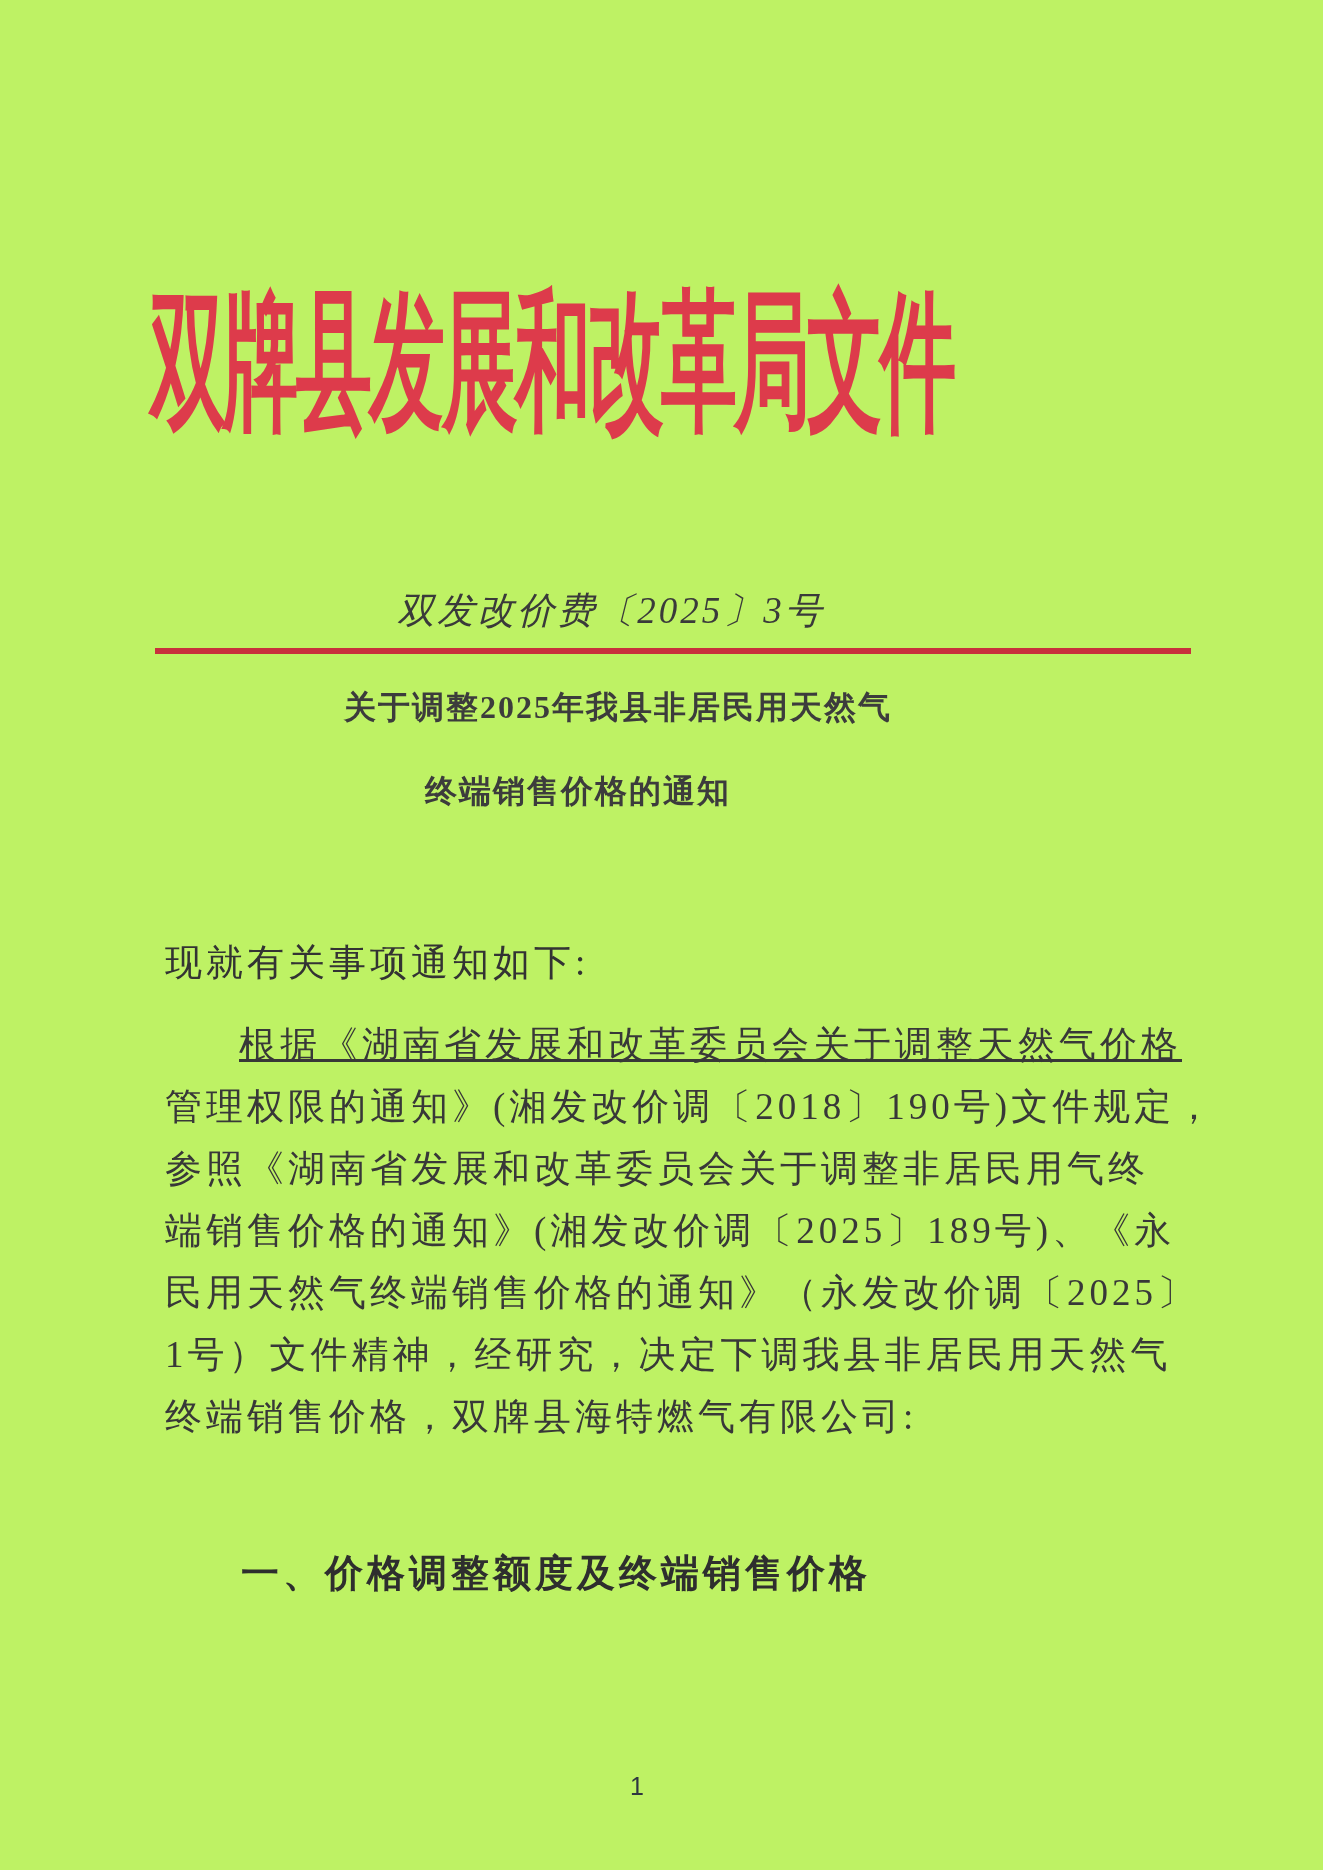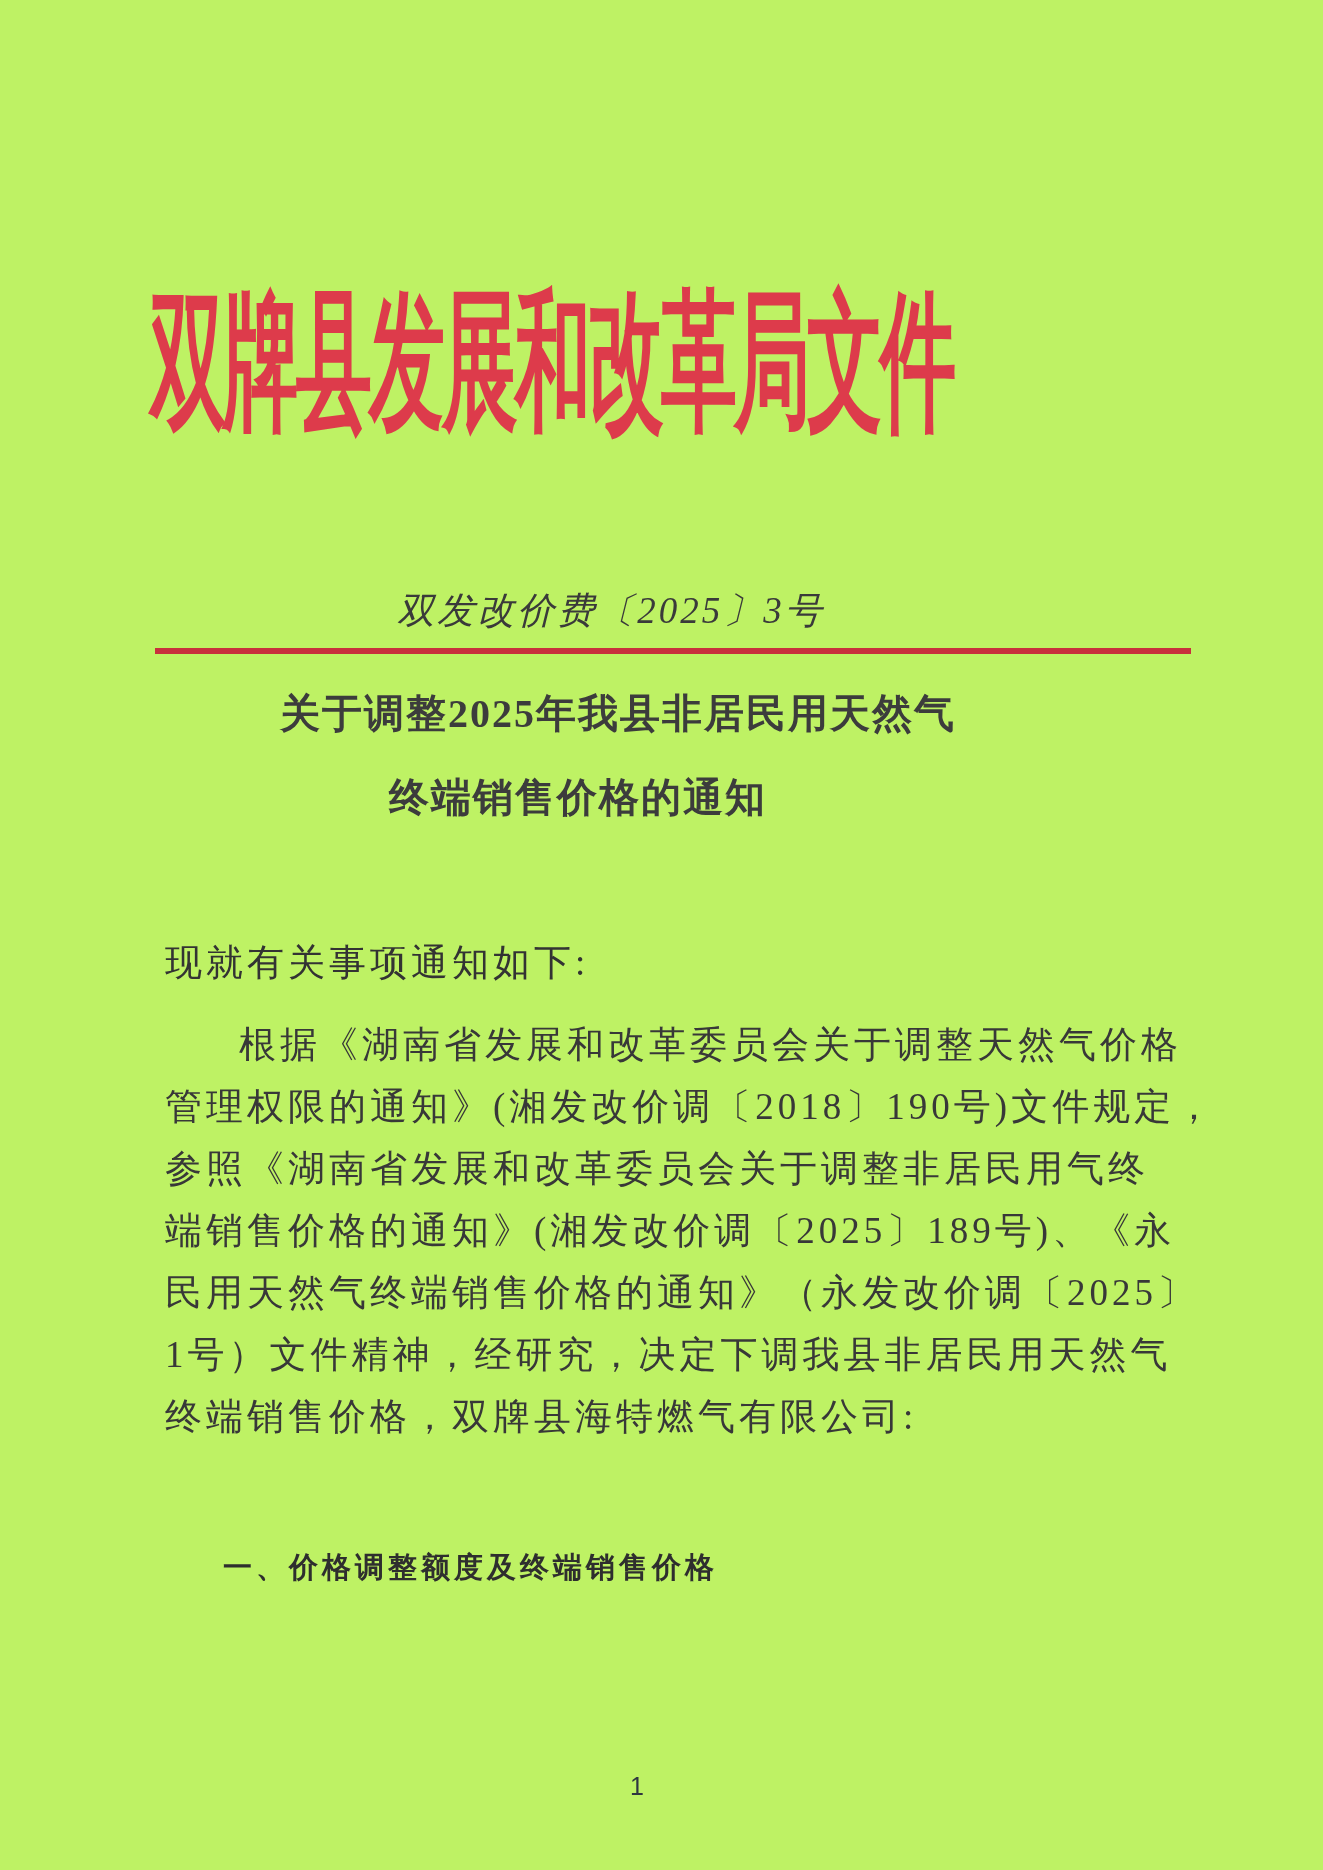--- a/index.html
+++ b/index.html
@@ -25,41 +25,41 @@
     font-size:37px;letter-spacing:3px;white-space:nowrap;
     color:#3a3a3a;
     font-style:italic;
   }
   .red-divider{
     position:absolute;top:648px;left:155px;
     width:1036px;height:6px;
   }
   .doc-title-line{
     position:absolute;transform:translateX(-50%);
-    font-size:40px;font-weight:bold;letter-spacing:2px;
+    font-size:32px;font-weight:bold;letter-spacing:2px;
     color:#3c3c3c;white-space:nowrap;
   }
   .doc-title-1{top:686px;left:618px;}
   .doc-title-2{top:770px;left:578px;}
   .salutation{
     position:absolute;top:938px;left:165px;
     font-size:37px;letter-spacing:4px;white-space:nowrap;
     color:#333333;
   }
   .paragraph{
     position:absolute;top:1014px;left:165px;
     font-size:37px;letter-spacing:4px;
     line-height:62px;color:#383838;
   }
   .para-line{white-space:nowrap;}
-  .para-line.indent{text-indent:2em;}
+  .para-line.indent{text-indent:2em;text-decoration:underline;}
   .section-heading{
     position:absolute;top:1548px;left:165px;
     font-family:"Liberation Sans","DejaVu Sans",sans-serif;
-    font-size:29px;font-weight:bold;letter-spacing:4px;
+    font-size:38px;font-weight:bold;letter-spacing:4px;
     text-indent:2em;color:#2e2e2e;white-space:nowrap;
   }
   .page-number{
     position:absolute;top:1772px;left:630px;
     font-family:"Liberation Sans","DejaVu Sans",sans-serif;
     font-size:25px;color:#2f3640;
   }
 </style>
 </head>
 <body>

